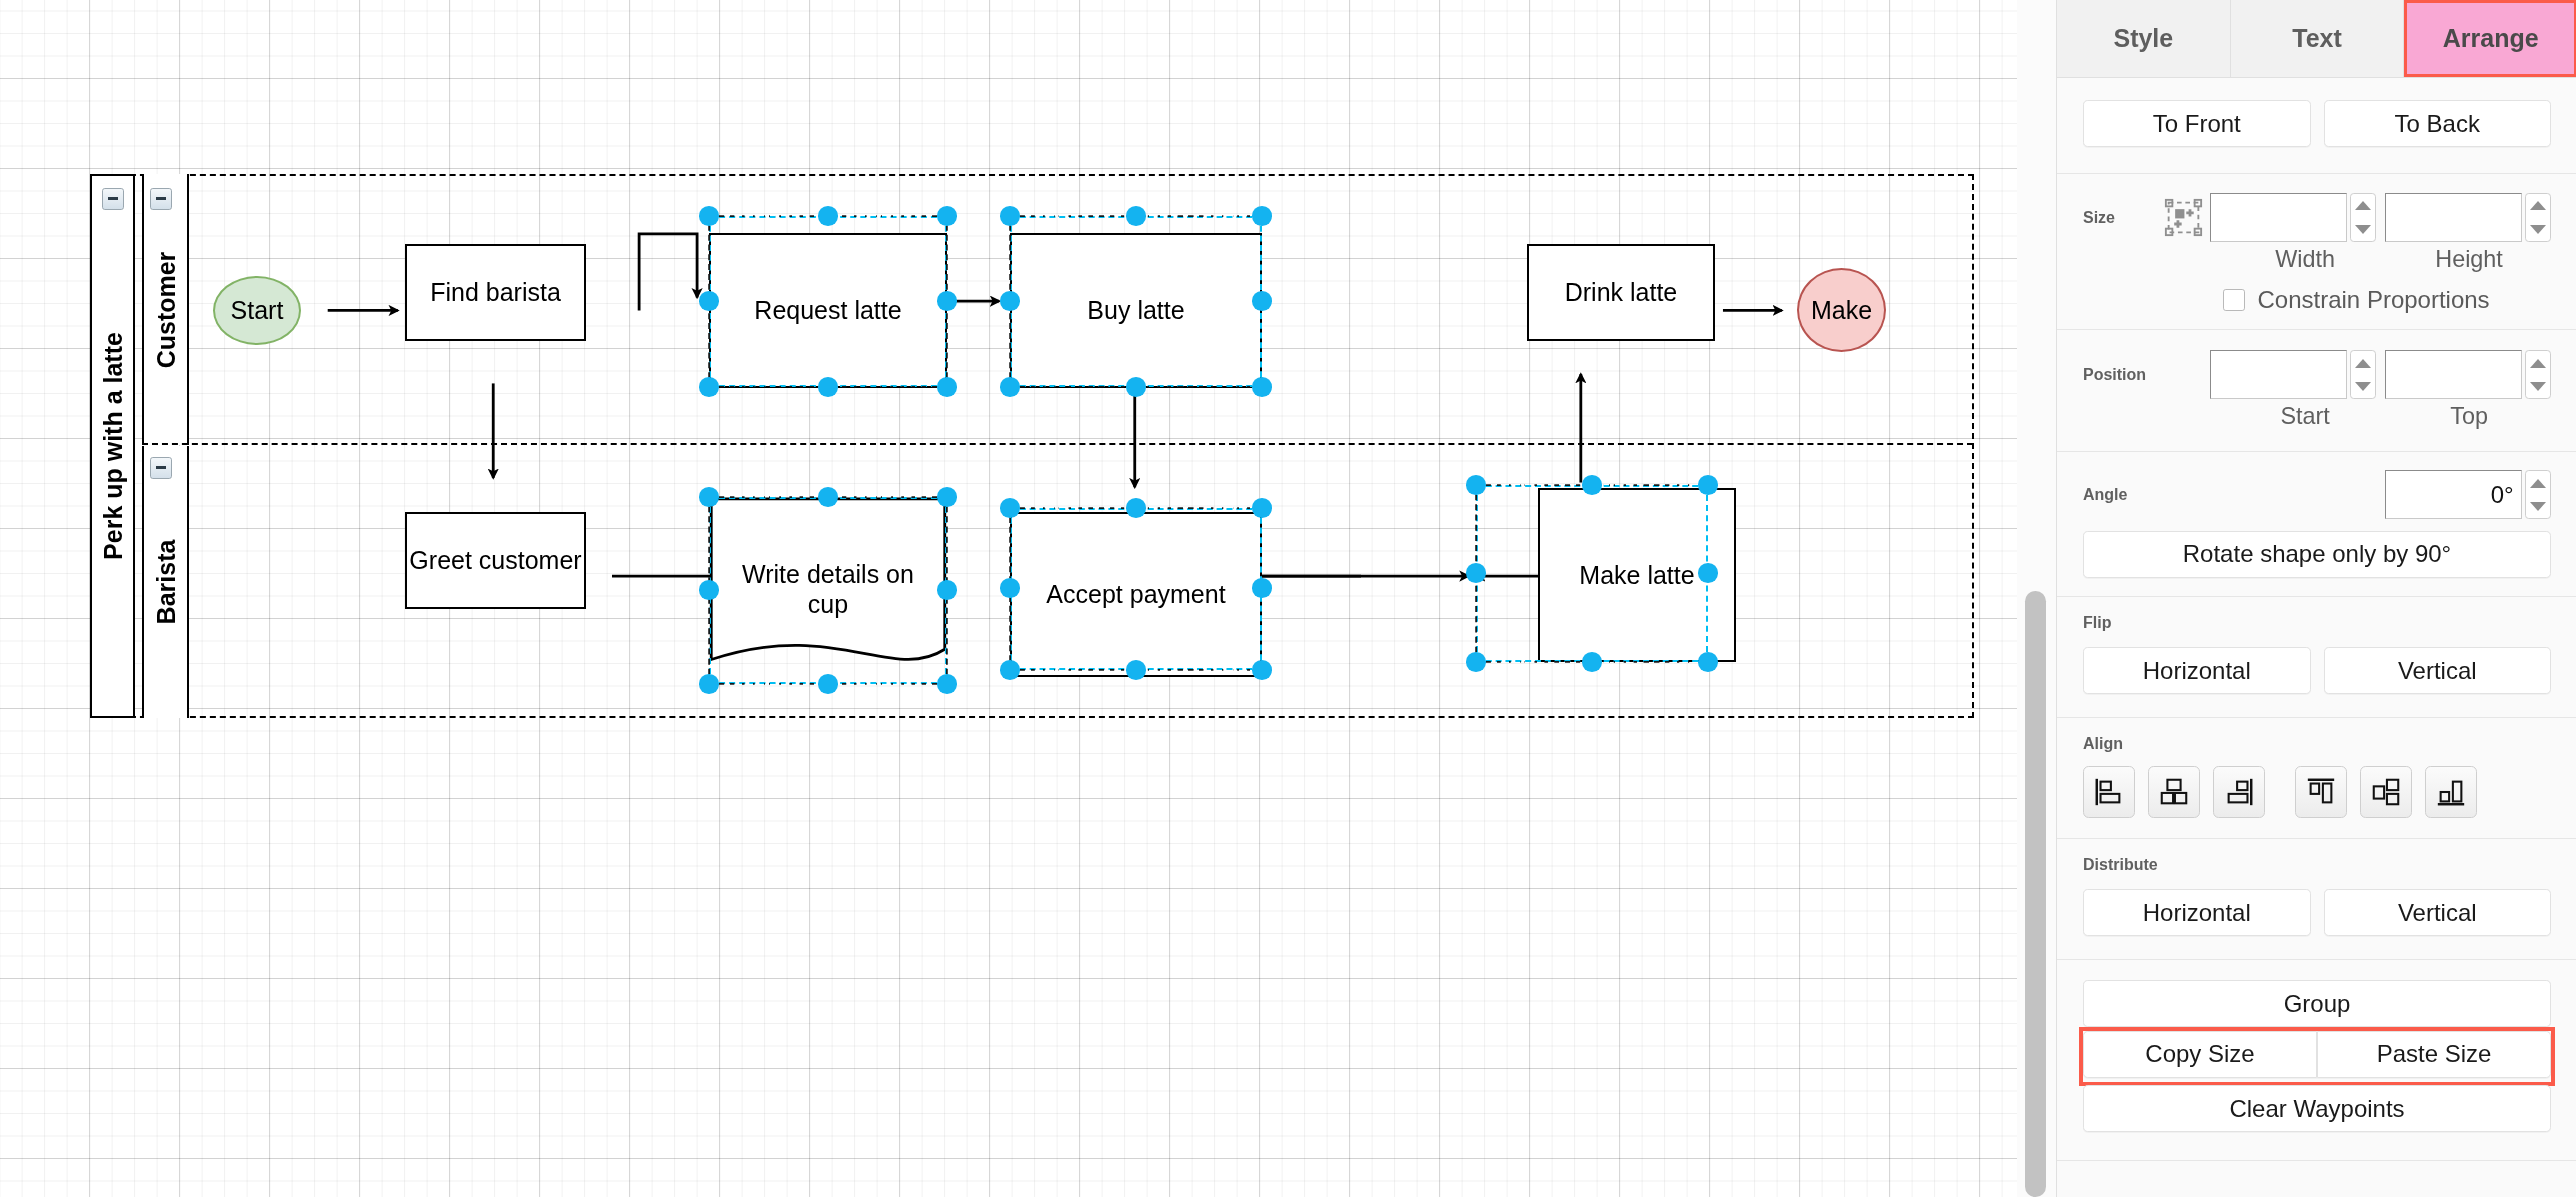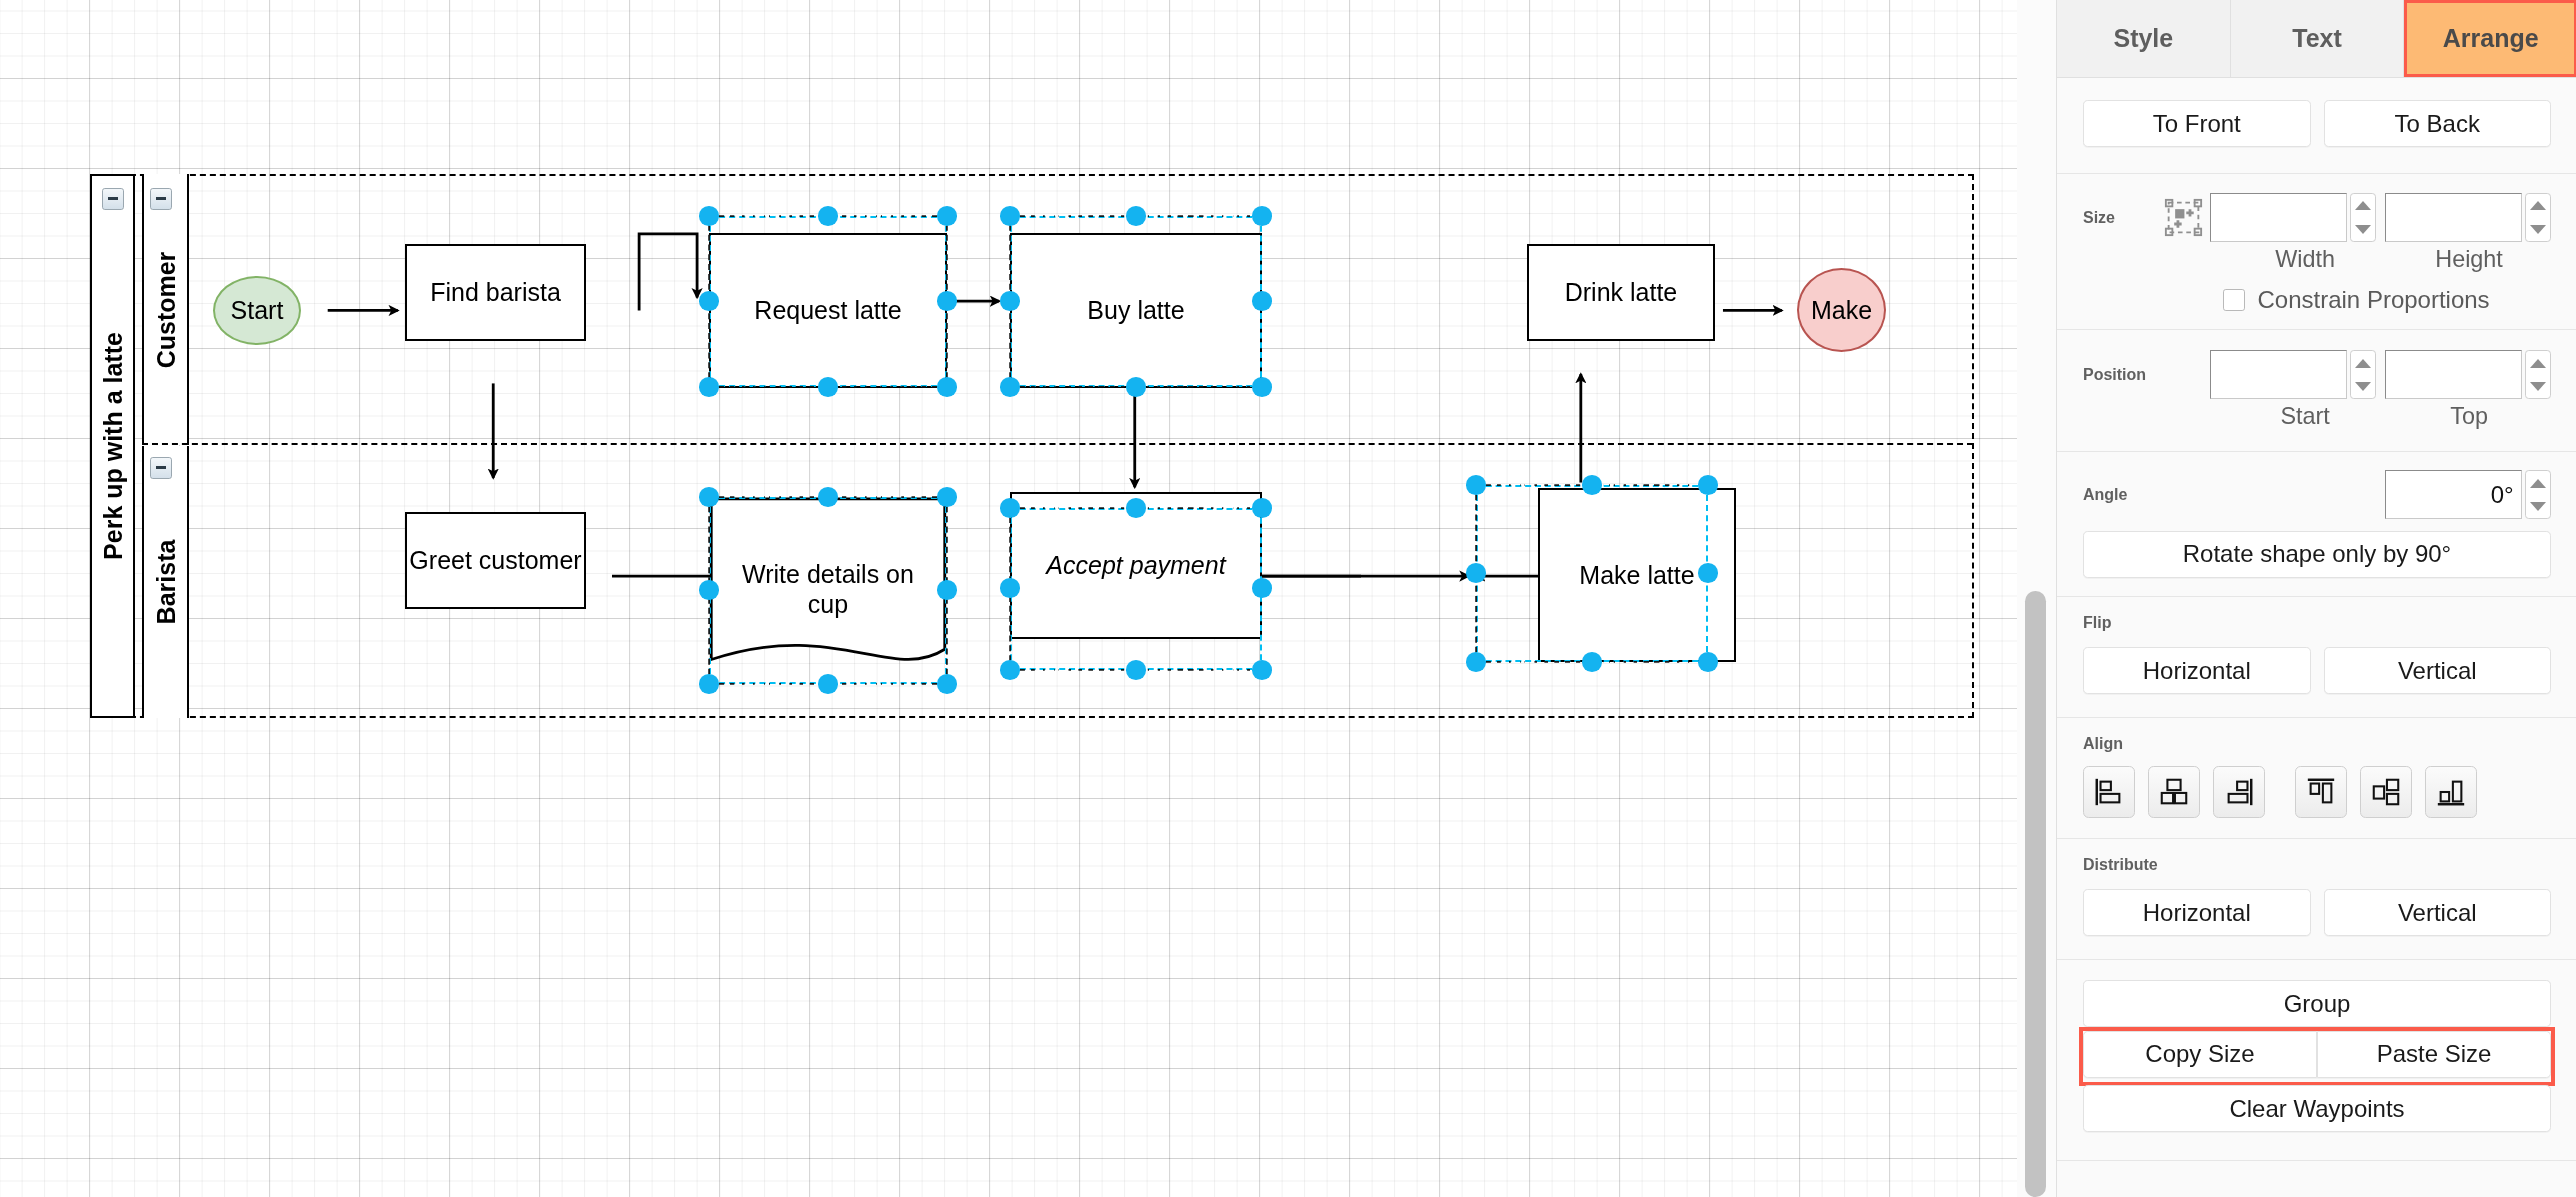--- a/index.html
+++ b/index.html
@@ -104,21 +104,21 @@
     background:#fafafa;border-left:0.9px solid #e0e0e0;overflow:hidden;
     font-size:22.4px;color:#4d4d4d;
   }
   #tabs{display:flex;height:77px;border-bottom:0.9px solid #e0e0e0;background:#f1f1f1;}
   .tab{
     flex:1;display:flex;align-items:center;justify-content:center;
     font-size:25px;font-weight:bold;color:#5e5e5e;
     border-right:0.9px solid #e0e0e0;box-sizing:border-box;cursor:default;
   }
   .tab:last-child{border-right:none;}
-  .tab.active{background:#fdba74;color:#4a4a4a;}
+  .tab.active{background:#f9a8d4;color:#4a4a4a;}
   .tab.hl{outline:3.7px solid #fb5b4a;outline-offset:-3.7px;}
 
   .section{border-bottom:0.9px solid #e6e6e6;padding:17px 26px 20.6px 26px;box-sizing:border-box;}
   .sec-label{font-size:16px;font-weight:bold;color:#606060;}
 
   .btn{
     background:#fff;border:0.9px solid #e2e2e2;border-radius:4.7px;
     height:47px;display:flex;align-items:center;justify-content:center;
     font-size:24px;color:#1a1a1a;box-shadow:0 0.9px 0.9px rgba(0,0,0,.04);
     cursor:default;box-sizing:border-box;
@@ -274,21 +274,21 @@
     <div class="sel-rect" style="left:709px;top:497px;width:238px;height:187px;"></div>
     <div class="handle" style="left:709px;top:497px;"></div>
     <div class="handle" style="left:828px;top:497px;"></div>
     <div class="handle" style="left:947px;top:497px;"></div>
     <div class="handle" style="left:709px;top:590px;"></div>
     <div class="handle" style="left:947px;top:590px;"></div>
     <div class="handle" style="left:709px;top:684px;"></div>
     <div class="handle" style="left:828px;top:684px;"></div>
     <div class="handle" style="left:947px;top:684px;"></div>
 
-    <div class="shape box" style="left:1010px;top:492px;width:252px;height:147px;font-style:italic;">
+    <div class="shape box" style="left:1010px;top:512px;width:252px;height:165px;">
       <span>Accept payment</span>
     </div>
     <div class="sel-rect" style="left:1010px;top:508px;width:252px;height:162px;"></div>
     <div class="handle" style="left:1010px;top:508px;"></div>
     <div class="handle" style="left:1136px;top:508px;"></div>
     <div class="handle" style="left:1262px;top:508px;"></div>
     <div class="handle" style="left:1010px;top:588px;"></div>
     <div class="handle" style="left:1262px;top:588px;"></div>
     <div class="handle" style="left:1010px;top:670px;"></div>
     <div class="handle" style="left:1136px;top:670px;"></div>

